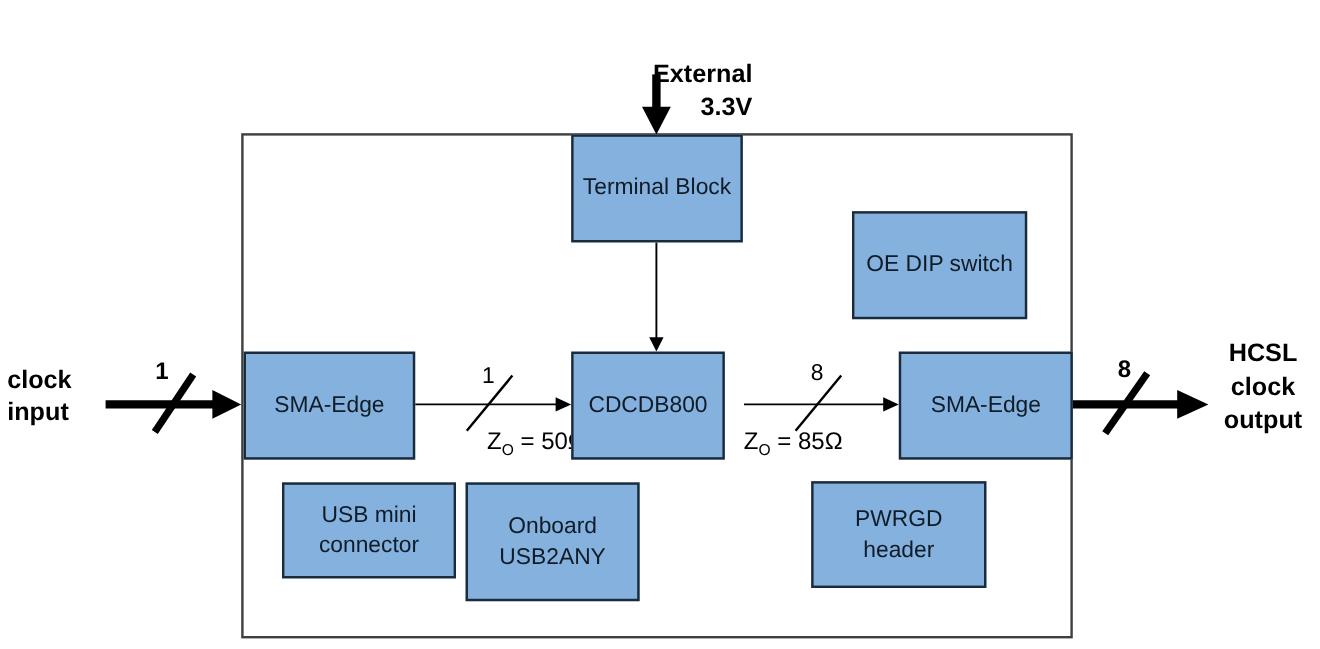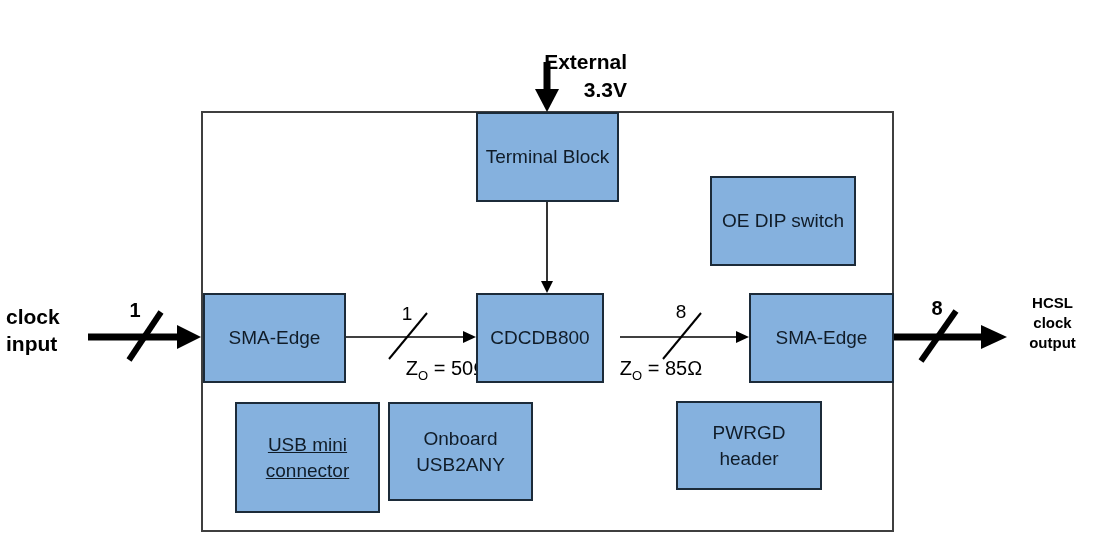--- a/index.html
+++ b/index.html
@@ -34,36 +34,36 @@
     line-height: 1.32;
     color: var(--block_text, #101c28);
     white-space: pre-line;
     z-index: 2;
   }
   .blk-terminal   { left: 476px; top: 112px; width: 143px; height: 90px; }
   .blk-oedip      { left: 710px; top: 176px; width: 146px; height: 90px; }
   .blk-sma-in     { left: 203px; top: 293px; width: 143px; height: 90px; }
   .blk-cdcdb800   { left: 476px; top: 293px; width: 128px; height: 90px; }
   .blk-sma-out    { left: 749px; top: 293px; width: 145px; height: 90px; }
-  .blk-usbmini    { left: 235px; top: 402px; width: 145px; height: 111px; text-decoration: underline; }
+  .blk-usbmini    { left: 235px; top: 402px; width: 145px; height: 80px; }
   .blk-usb2any    { left: 388px; top: 402px; width: 145px; height: 99px; }
   .blk-pwrgd      { left: 676px; top: 401px; width: 146px; height: 89px; }
   .ext-label {
     position: absolute; left: 467px; top: 3px; width: 160px;
     text-align: right; font-weight: bold; font-size: 21px; line-height: 1.32;
     white-space: pre-line; z-index: 2; margin-top: 45px;
   }
   .input-label {
     position: absolute; left: 6px; top: 304px;
     text-align: left; font-weight: bold; font-size: 21px; line-height: 1.28;
     white-space: pre-line; z-index: 2;
   }
   .output-label {
-    position: absolute; left: 1005px; top: 293px; width: 95px;
-    text-align: center; font-weight: bold; font-size: 15px; line-height: 1.33;
+    position: absolute; left: 1005px; top: 281px; width: 95px;
+    text-align: center; font-weight: bold; font-size: 21px; line-height: 1.33;
     white-space: pre-line; z-index: 2;
   }
   .bus-num-bold {
     position: absolute; width: 26px; text-align: center;
     font-weight: bold; font-size: 20px; z-index: 2;
   }
   .bus-num {
     position: absolute; width: 26px; text-align: center;
     font-size: 19px; z-index: 2;
   }

